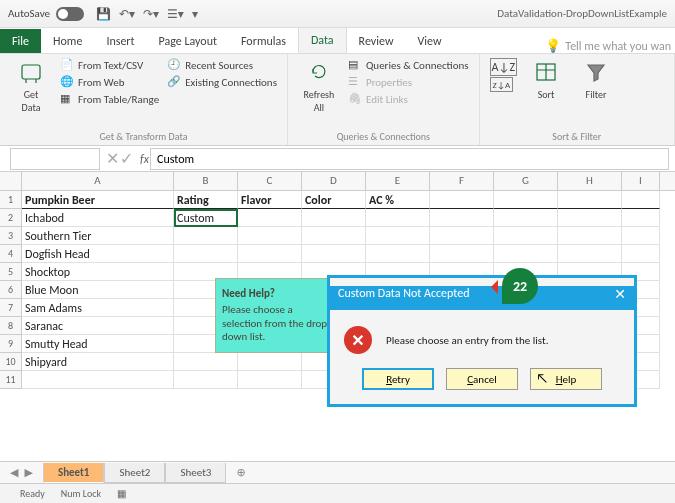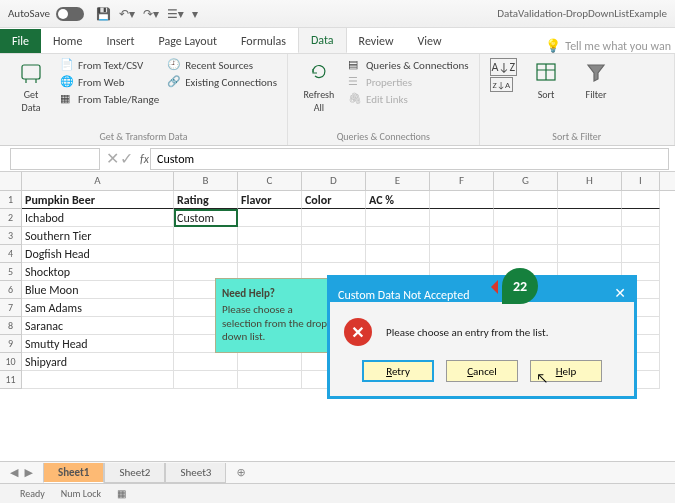--- a/index.html
+++ b/index.html
@@ -54,21 +54,21 @@
   .grow .cell { border-right:1px solid #e0e0e0; border-bottom:1px solid #e0e0e0; height:18px; line-height:18px; padding:0 3px; overflow:hidden; white-space:nowrap; }
   .hdr-row .cell { font-weight:bold; border-bottom:1px solid #222; }
   .sel-cell { outline:2px solid #1a6f3a; outline-offset:-2px; position:relative; }
 
   
   .dv-tip { position:absolute; left:215px; top:278px; width:124px; background:#5eead4; border:1px solid #b0b08a; padding:8px 6px; font-size:11px; color:#484739; line-height:1.25; z-index:5; }
   .dv-tip .t-title { font-weight:bold; margin-bottom:2px; }
 
   
   .dialog { position:absolute; left:327px; top:275px; width:310px; border:3px solid #1fa3e0; background:#f4f4f4; z-index:10; font-size:11px; }
-  .dialog .dtitle { height:24px; background:#1fa3e0; color:#fff; display:flex; align-items:flex-end; padding:0 8px; font-size:12px; position:relative; }
+  .dialog .dtitle { height:24px; background:#1fa3e0; color:#fff; display:flex; align-items:flex-start; padding:0 8px; font-size:12px; position:relative;margin-top:8px; }
   .dialog .dtitle .close { margin-left:auto; font-size:14px; }
   .dialog .dbody { padding:16px 14px 8px; display:flex; gap:14px; align-items:center; }
   .dialog .err-icon { width:28px; height:28px; border-radius:50%; background:#d9372c; color:#fff; display:flex; align-items:center; justify-content:center; font-weight:bold; font-size:16px; }
   .dialog .dmsg { font-size:11px; color:#222; }
   .dialog .dbtns { display:flex; gap:12px; justify-content:center; padding:6px 0 14px; }
   .dialog .dbtn { width:72px; height:22px; border:1px solid #999; background:#fef9c3; font-size:11px; }
   .dialog .dbtn.active { border:2px solid #1fa3e0; }
   .dialog .dbtn .u { text-decoration:underline; }
   .callout { position:absolute; top:-10px; left:172px; width:36px; height:36px; background:#15803d; color:#fff; display:flex; align-items:center; justify-content:center; border-radius:50% 50% 50% 0; transform:none; font-weight:bold; font-size:14px; z-index:20; }
   .callout::before { content:""; position:absolute; left:-18px; top:12px; border:7px solid transparent; border-right-color:#d9372c; }

